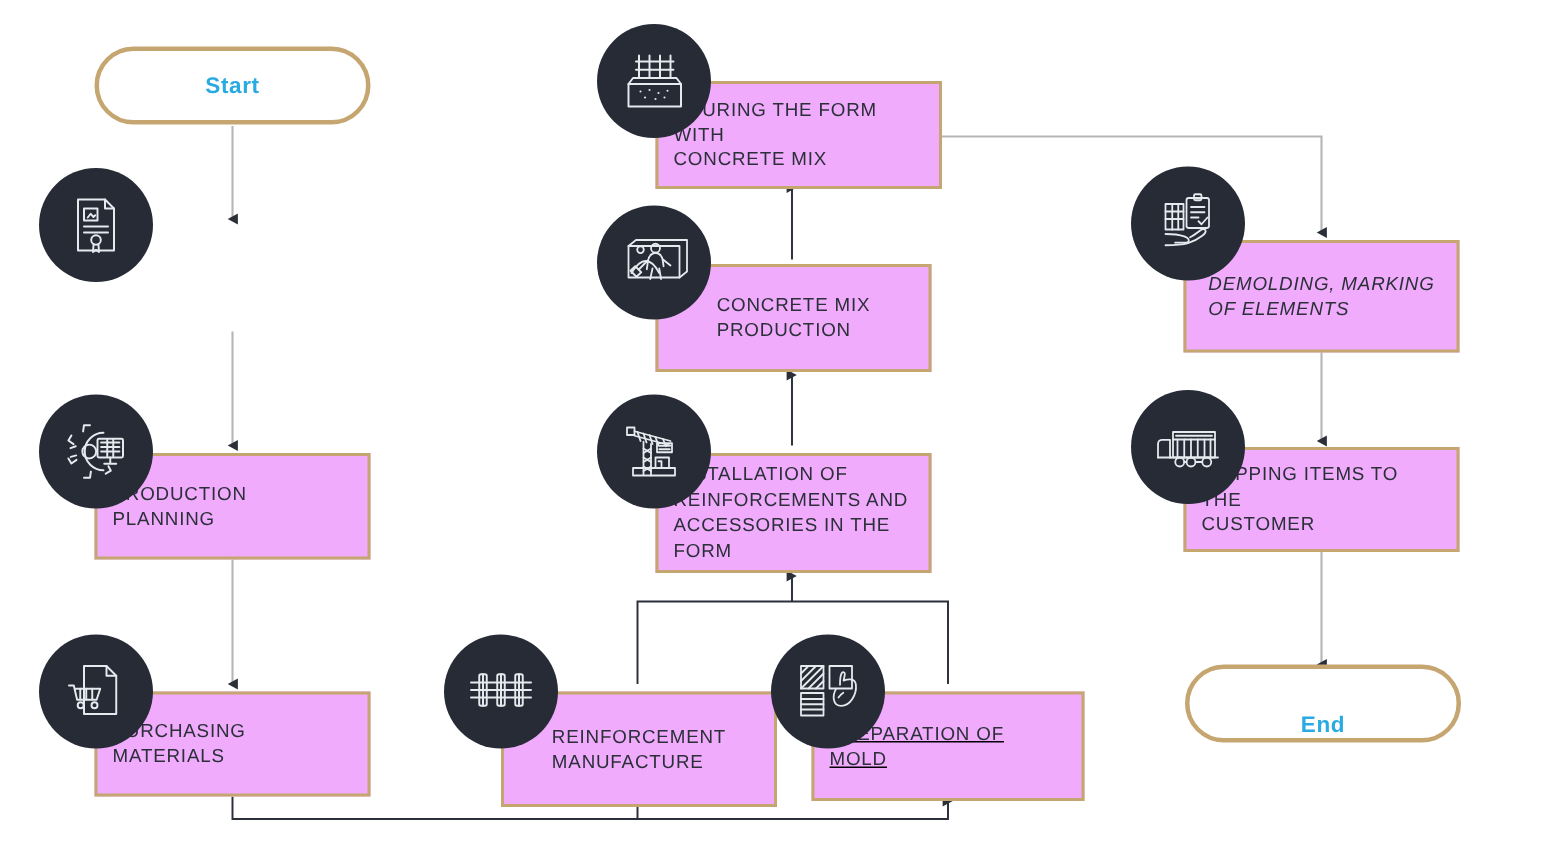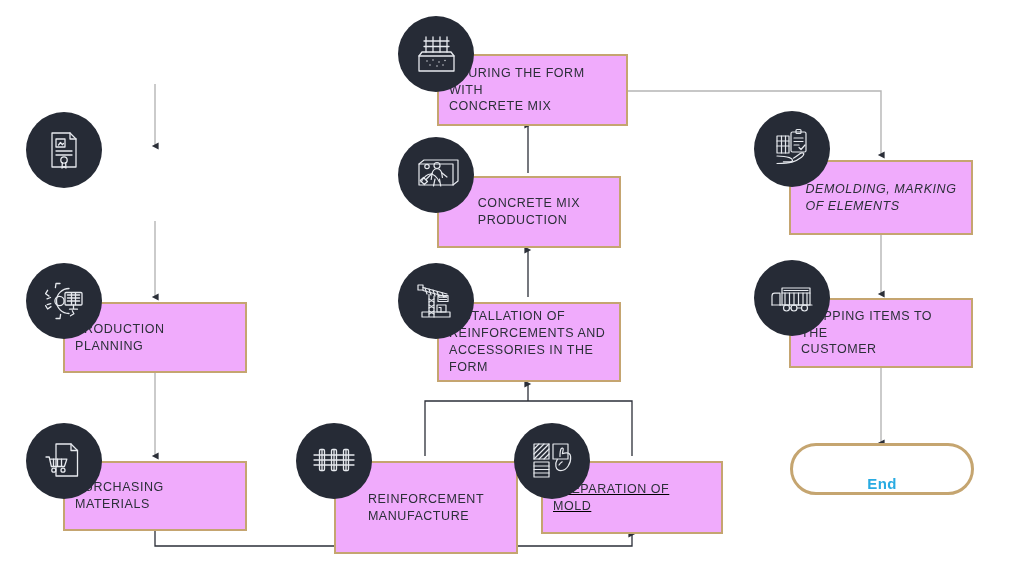--- a/index.html
+++ b/index.html
@@ -106,35 +106,38 @@
 
     <path d="M528,173 L528,125" stroke="#2b2f38" stroke-width="1.3" fill="none" marker-end="url(#arrowDark)"></path>
 
     <path d="M628,91 L881,91 L881,155" stroke="#b5b5b5" stroke-width="1.4" fill="none" marker-end="url(#arrowLight)"></path>
 
     <path d="M881,235 L881,294" stroke="#b5b5b5" stroke-width="1.4" fill="none" marker-end="url(#arrowLight)"></path>
 
     <path d="M881,368 L881,443" stroke="#b5b5b5" stroke-width="1.4" fill="none" marker-end="url(#arrowLight)"></path>
   </svg>
 
+  <div class="terminator" style="left:63px; top:31px; width:184px; height:52px;">
+    <span class="terminator-label">Start</span>
+  </div>
 
   <div class="terminator" style="left:790px; top:443px; width:184px; height:52px;align-items:flex-end;">
     <span class="terminator-label">End</span>
   </div>
 
 
   <div class="node-box" style="left:63px; top:461px; width:184px; height:70px;">
     <span class="node-label">PURCHASING MATERIALS</span>
   </div>
 
   <div class="node-box" style="left:63px; top:302px; width:184px; height:71px;">
     <span class="node-label">PRODUCTION PLANNING</span>
   </div>
 
-  <div class="node-box" style="left:334px; top:461px; width:184px; height:93px;">
+  <div class="node-box" style="left:334px; top:461px; width:184px; height:77px;">
     <span class="node-label">REINFORCEMENT
 MANUFACTURE</span>
   </div>
 
   <div class="node-box" style="left:541px; top:461px; width:182px; height:73px;text-decoration:underline;">
     <span class="node-label">PREPARATION OF MOLD</span>
   </div>
 
   <div class="node-box" style="left:437px; top:302px; width:184px; height:80px;">
     <span class="node-label">INSTALLATION OF

